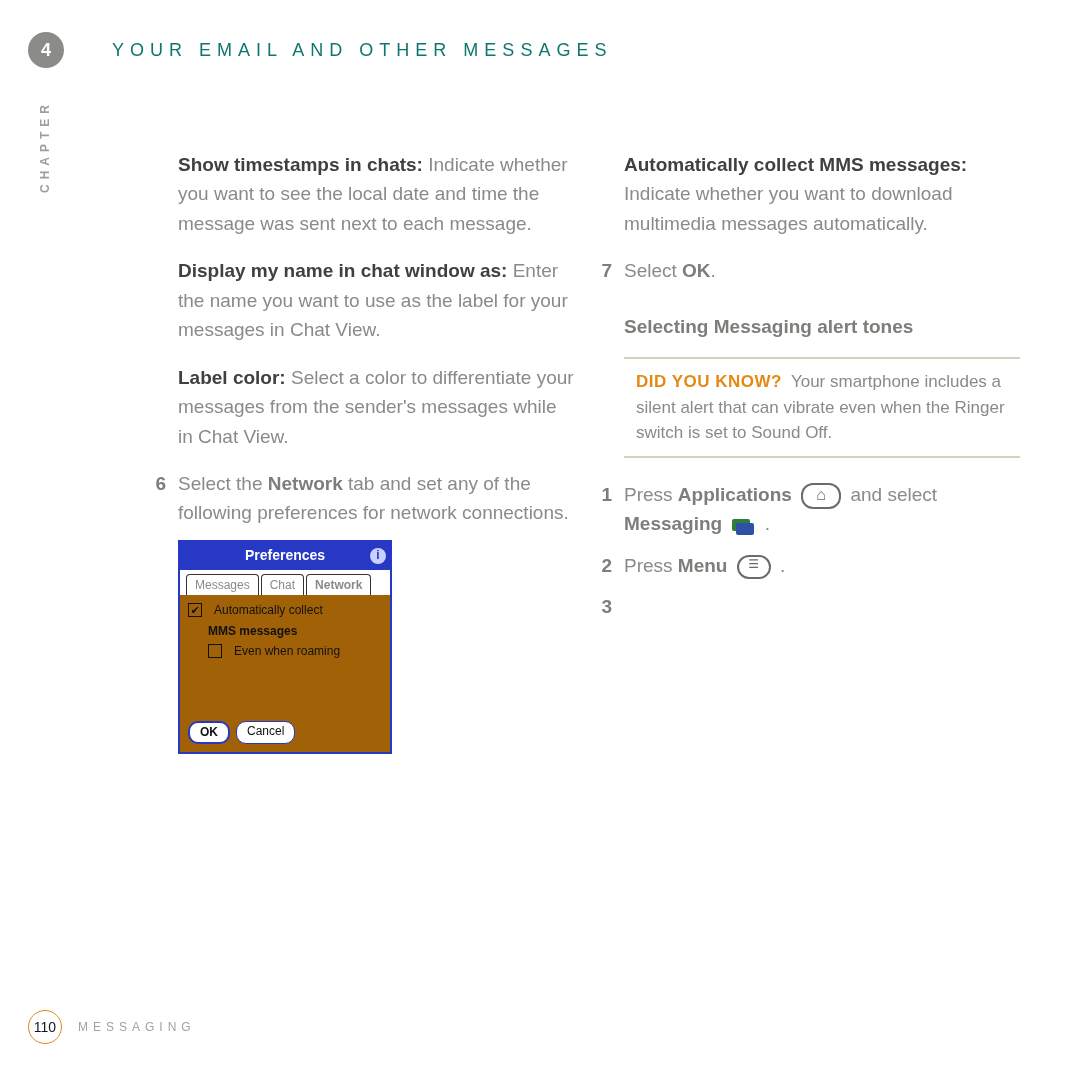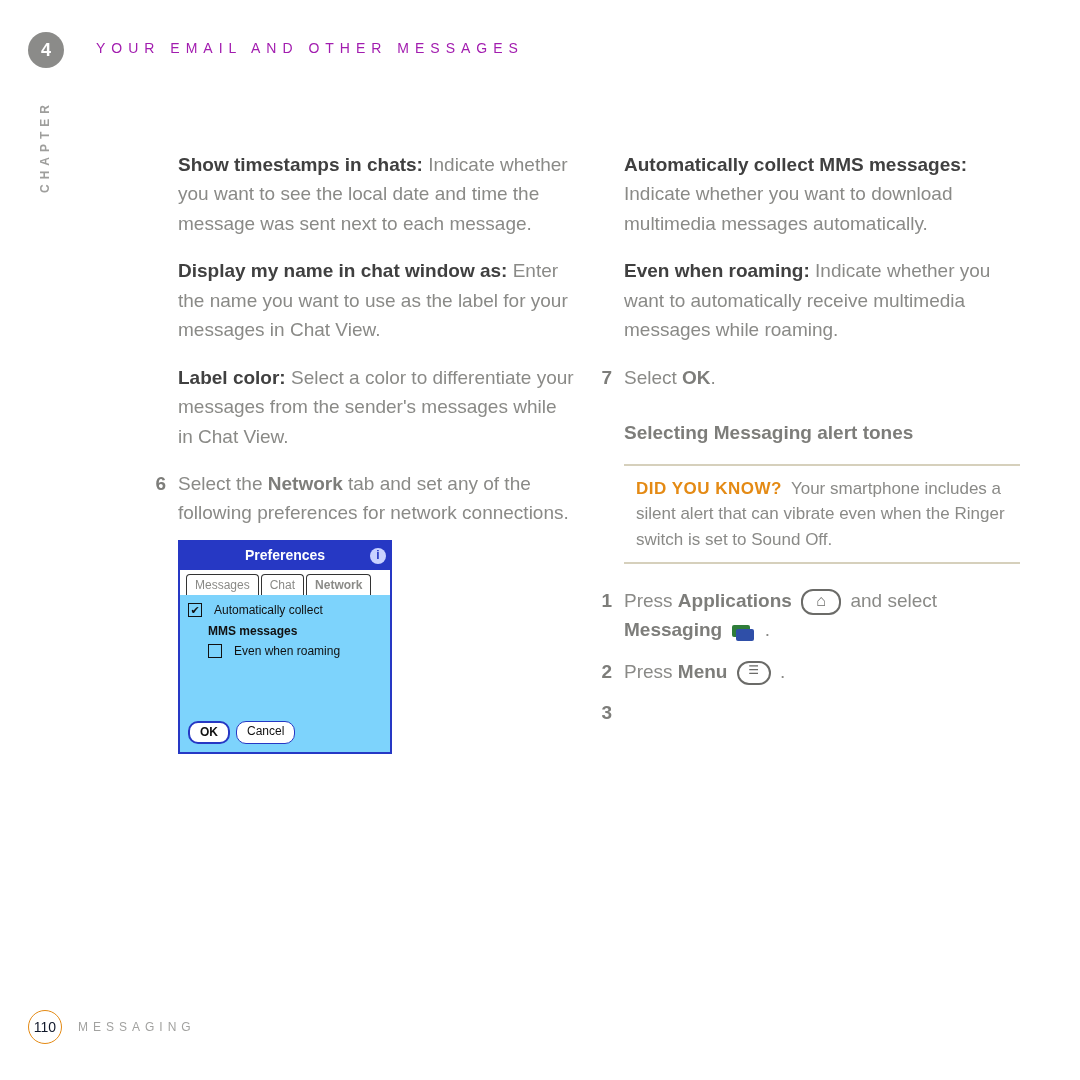--- a/index.html
+++ b/index.html
@@ -31,25 +31,25 @@
     background: #8b8b89;
     color: #fff;
     display: flex;
     align-items: center;
     justify-content: center;
     font-weight: 600;
     font-size: 18px;
   }
   .running-head {
     position: absolute;
-    left: 96px;
+    left: 112px;
     top: 40px;
-    font-size: 14px;
+    font-size: 18px;
     letter-spacing: 6px;
-    color: #a21caf;
+    color: #0f766e;
     text-transform: uppercase;
   }
   .side-chapter {
     position: absolute;
     left: 38px;
     top: 100px;
     transform-origin: left top;
     transform: rotate(-90deg) translate(-100%, 0);
     font-size: 12px;
     letter-spacing: 5px;
@@ -134,21 +134,21 @@
   }
   .icon-msg {
     width: 24px; height: 20px; position: relative;
   }
   .icon-msg svg { width:24px; height:20px; }
 
   
   .palm-shot {
     width: 210px;
     border: 2px solid #2638c4;
-    background: #7dd3fc;
+    background: #a16207;
     font-family: Arial, sans-serif;
   }
   .palm-title {
     background: #2638c4;
     color: #fff;
     font-weight: 700;
     font-size: 14px;
     text-align: center;
     padding: 3px 0;
     position: relative;
@@ -285,23 +285,20 @@
         <div class="palm-footer">
           <div class="palm-btn primary">OK</div>
           <div class="palm-btn">Cancel</div>
         </div>
       </div>
     </div>
 
     <div class="col col-right">
       <p class="def">
         <strong>Automatically collect MMS messages:</strong><span> Indicate whether you want to download multimedia messages automatically.</span>
-      </p>
-      <p class="def">
-        <strong>Even when roaming:</strong><span> Indicate whether you want to automatically receive multimedia messages while roaming.</span>
       </p>
 
       <div class="step-row">
         <div class="step-num">7</div>
         <div>
           <span>Select </span><strong>OK</strong><span>.</span>
         </div>
       </div>
 
       <div class="subhead">Selecting Messaging alert tones</div>

